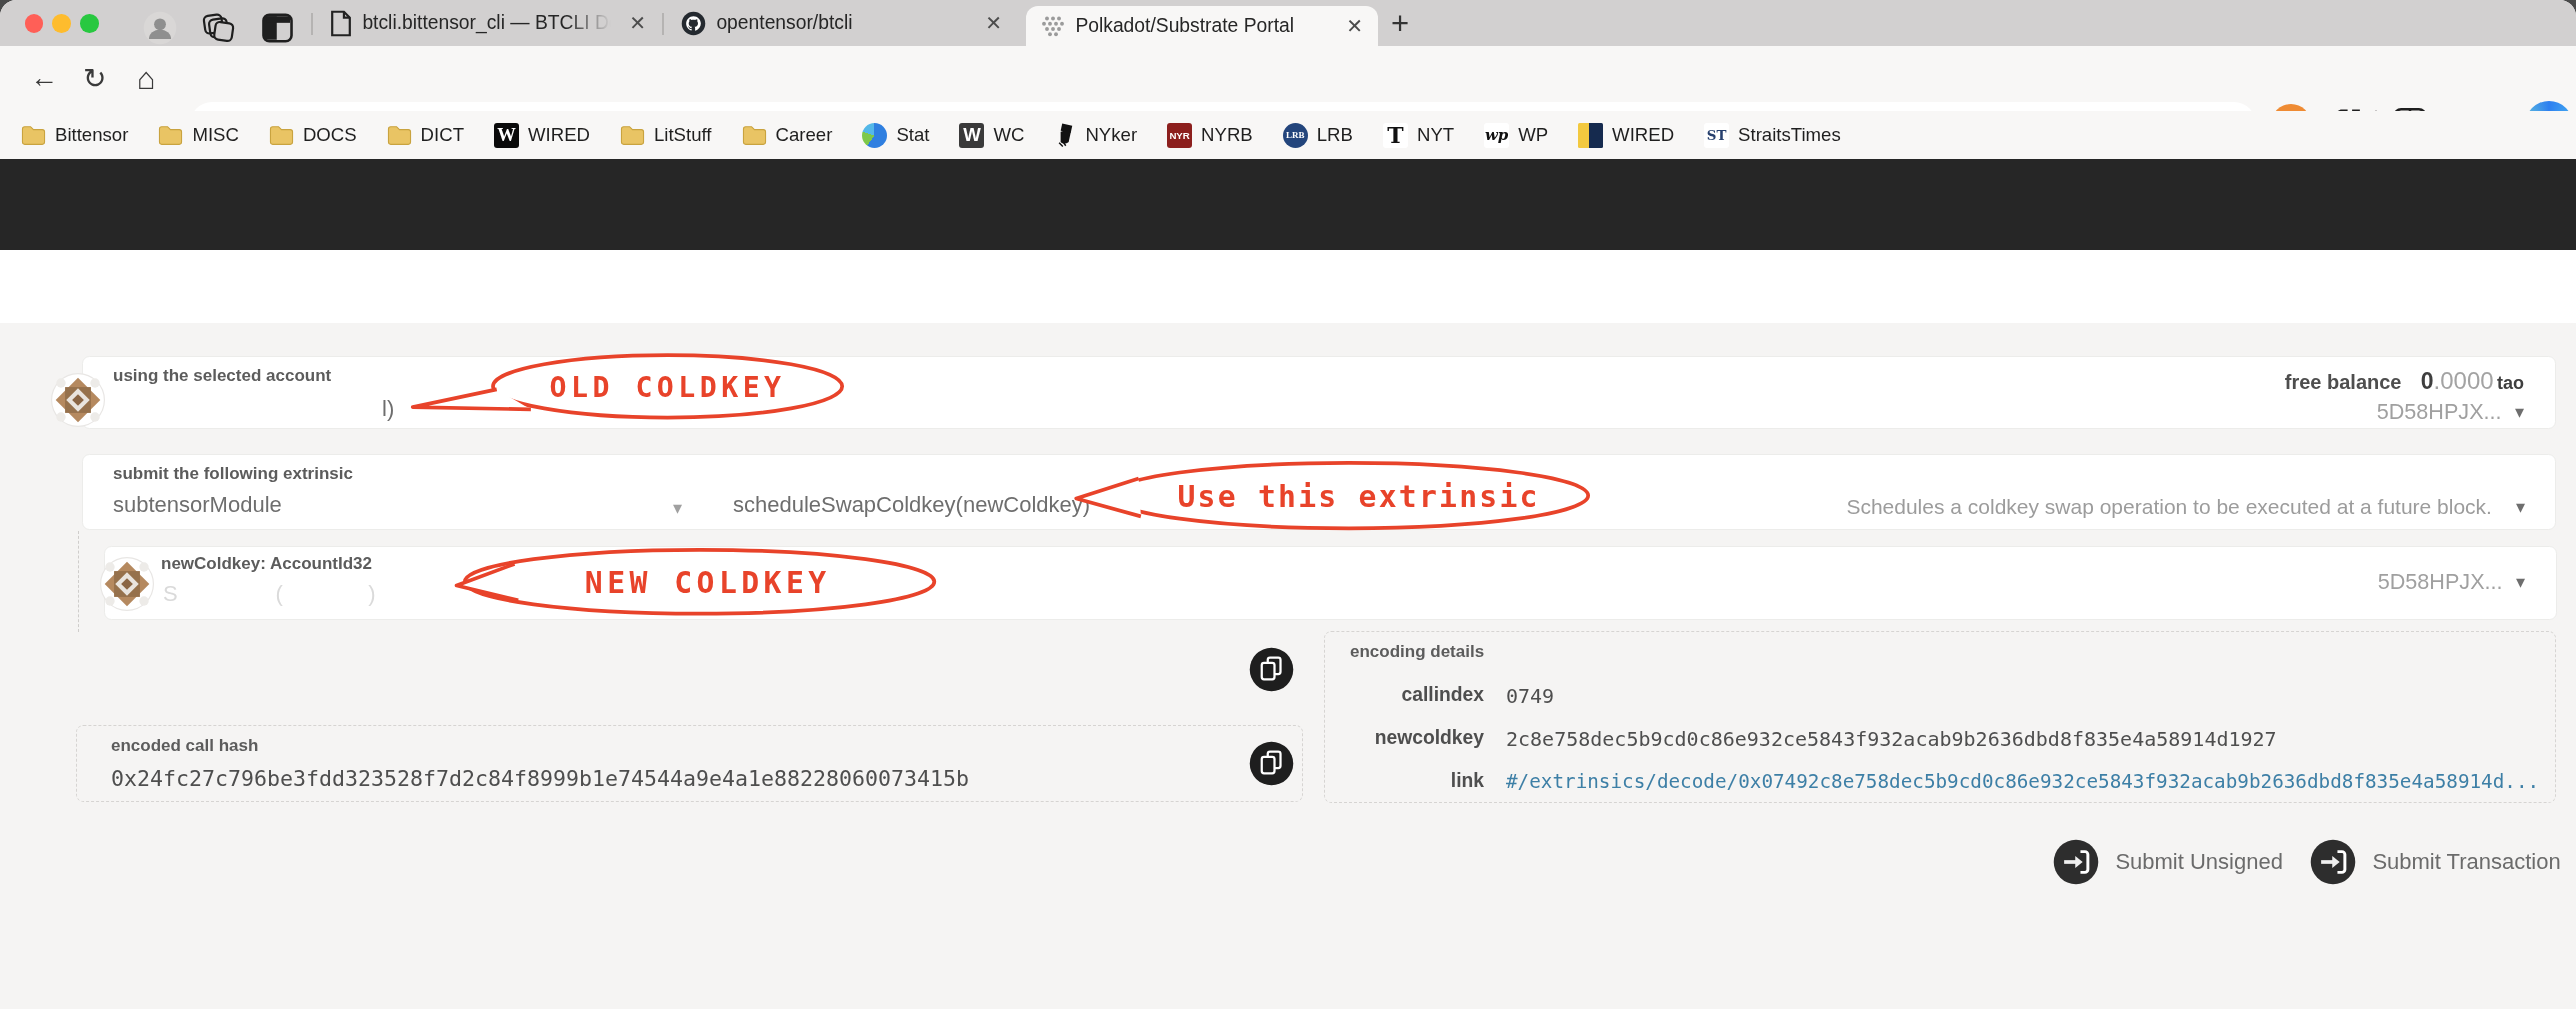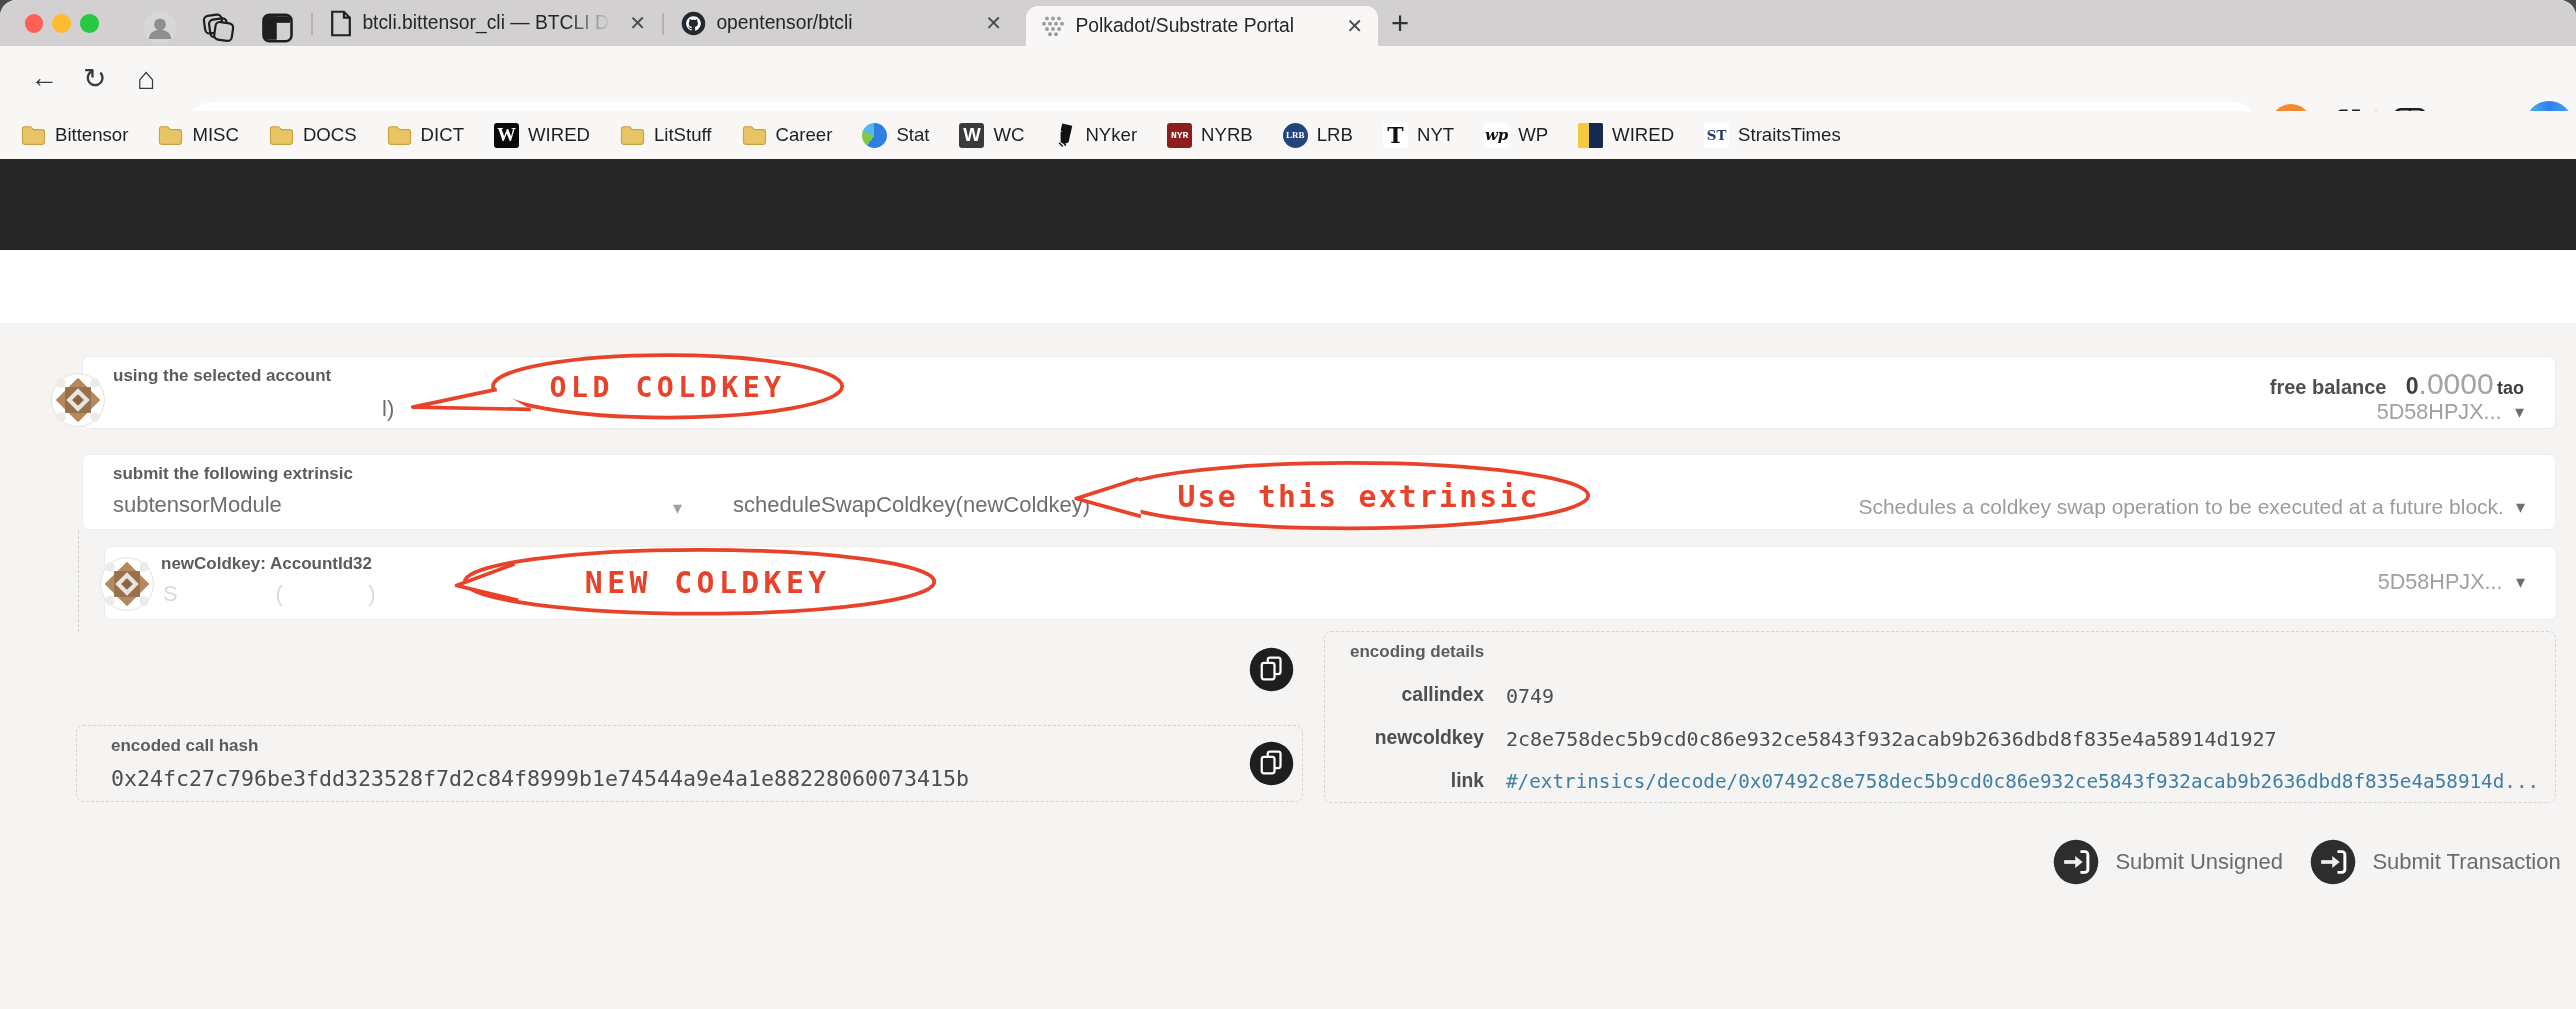--- a/index.html
+++ b/index.html
@@ -237,21 +237,21 @@
     </div>
     <div class="bm">
       <svg width="22" height="25" viewBox="0 0 30 34">
         <rect x="10" y="2" width="14" height="10" fill="#111" transform="rotate(12 17 7)"></rect>
         <path d="M9 12 c6-3 12-3 14 0 l-3 14 c-4 3-8 3-11 0 z" fill="#111"></path>
         <path d="M7 27 l5 5 M12 25 l4 6" stroke="#111" stroke-width="2"></path>
       </svg>
       <span>NYker</span>
     </div>
     <div class="bm">
-      <span class="badge-ic" style="background:#8c1f1d;color:#fff;font-size:9.7px;font-family:Liberation Mono, monospace">NYR</span>
+      <span class="badge-ic" style="background:#8c1f1d;color:#fff;font-size:9.7px;font-family:Liberation Sans, sans-serif">NYR</span>
       <span>NYRB</span>
     </div>
     <div class="bm">
       <span class="badge-ic" style="border-radius:50%;background:#23457c;color:#fff;font-size:9px;font-family:'Liberation Serif',serif">LRB</span>
       <span>LRB</span>
     </div>
     <div class="bm">
       <span class="badge-ic" style="background:#fff;color:#111;font-size:22px;font-family:'DejaVu Serif',serif">T</span>
       <span>NYT</span>
     </div>
@@ -335,21 +335,21 @@
     <span class="tabitem" style="left:476px;color:#8c8c8c">Decode</span>
   </div>
 
   <div class="content">
 
     <div class="card" style="left:82px;top:33px;width:2474px;height:73px">
       <span class="flabel ab" style="left:30px;top:9px">using the selected account</span>
       <span class="val ab" style="left:299px;top:39px">l)</span>
       <div class="ab" style="right:31px;top:10.4px;display:flex;align-items:baseline;gap:19.3px">
         <span style="font-size:20px;font-weight:700;color:#4e4e4e">free balance</span>
-        <span><b style="font-size:23px;color:#3f3f3f">0</b><span style="font-size:30px;color:#a3a3a3">.0000</span> <b style="font-size:18px;color:#3f3f3f">tao</b></span>
+        <span><b style="font-size:23px;color:#3f3f3f">0</b><span style="font-size:24px;color:#a3a3a3">.0000</span> <b style="font-size:18px;color:#3f3f3f">tao</b></span>
       </div>
       <div class="ab" style="right:31px;top:42px;display:flex;align-items:center;gap:13.4px">
         <span class="addr">5D58HPJX...</span>
         <span class="caret" style="color:#6e6e6e">▾</span>
       </div>
     </div>
     <svg class="ab" style="left:51px;top:50px" width="54" height="54" viewBox="0 0 92 92">
       <circle cx="46" cy="46" r="45" fill="#fff" stroke="#e8e6e4" stroke-width="2"></circle>
       <circle cx="17" cy="17" r="8" fill="#edebe8"></circle>
         <circle cx="75" cy="17" r="8" fill="#edebe8"></circle>
@@ -359,21 +359,21 @@
       <rect x="24" y="24" width="44" height="44" fill="#96714c"></rect>
       <polygon points="46,26 66,46 46,66 26,46" fill="#e9e4de"></polygon>
       <polygon points="46,36 56,46 46,56 36,46" fill="#8a6544"></polygon>
     </svg>
 
     <div class="card" style="left:82px;top:131px;width:2474px;height:76px">
       <span class="flabel ab" style="left:30px;top:9px">submit the following extrinsic</span>
       <span class="val ab" style="left:30px;top:37px">subtensorModule</span>
       <span class="caret ab" style="left:590px;top:42px">▾</span>
       <span class="val ab" style="left:650px;top:37px">scheduleSwapColdkey(newColdkey)</span>
-      <div class="ab" style="right:30px;top:40px;display:flex;align-items:center;gap:12px">
+      <div class="ab" style="right:30px;top:40px;display:flex;align-items:center;gap:24px">
         <span style="font-size:21px;color:#9c9c9c">Schedules a coldkey swap operation to be executed at a future block.</span>
         <span class="caret" style="color:#6e6e6e">▾</span>
       </div>
     </div>
 
     <div class="ab" style="left:78px;top:208px;height:101px;border-left:1.5px dashed #cfcdcb"></div>
 
     <div class="card" style="left:104px;top:223px;width:2453px;height:74px">
       <span class="flabel ab" style="left:56px;top:7.4px">newColdkey: AccountId32</span>
       <span class="ghost ab" style="left:58px;top:34px">S                (              )</span>

